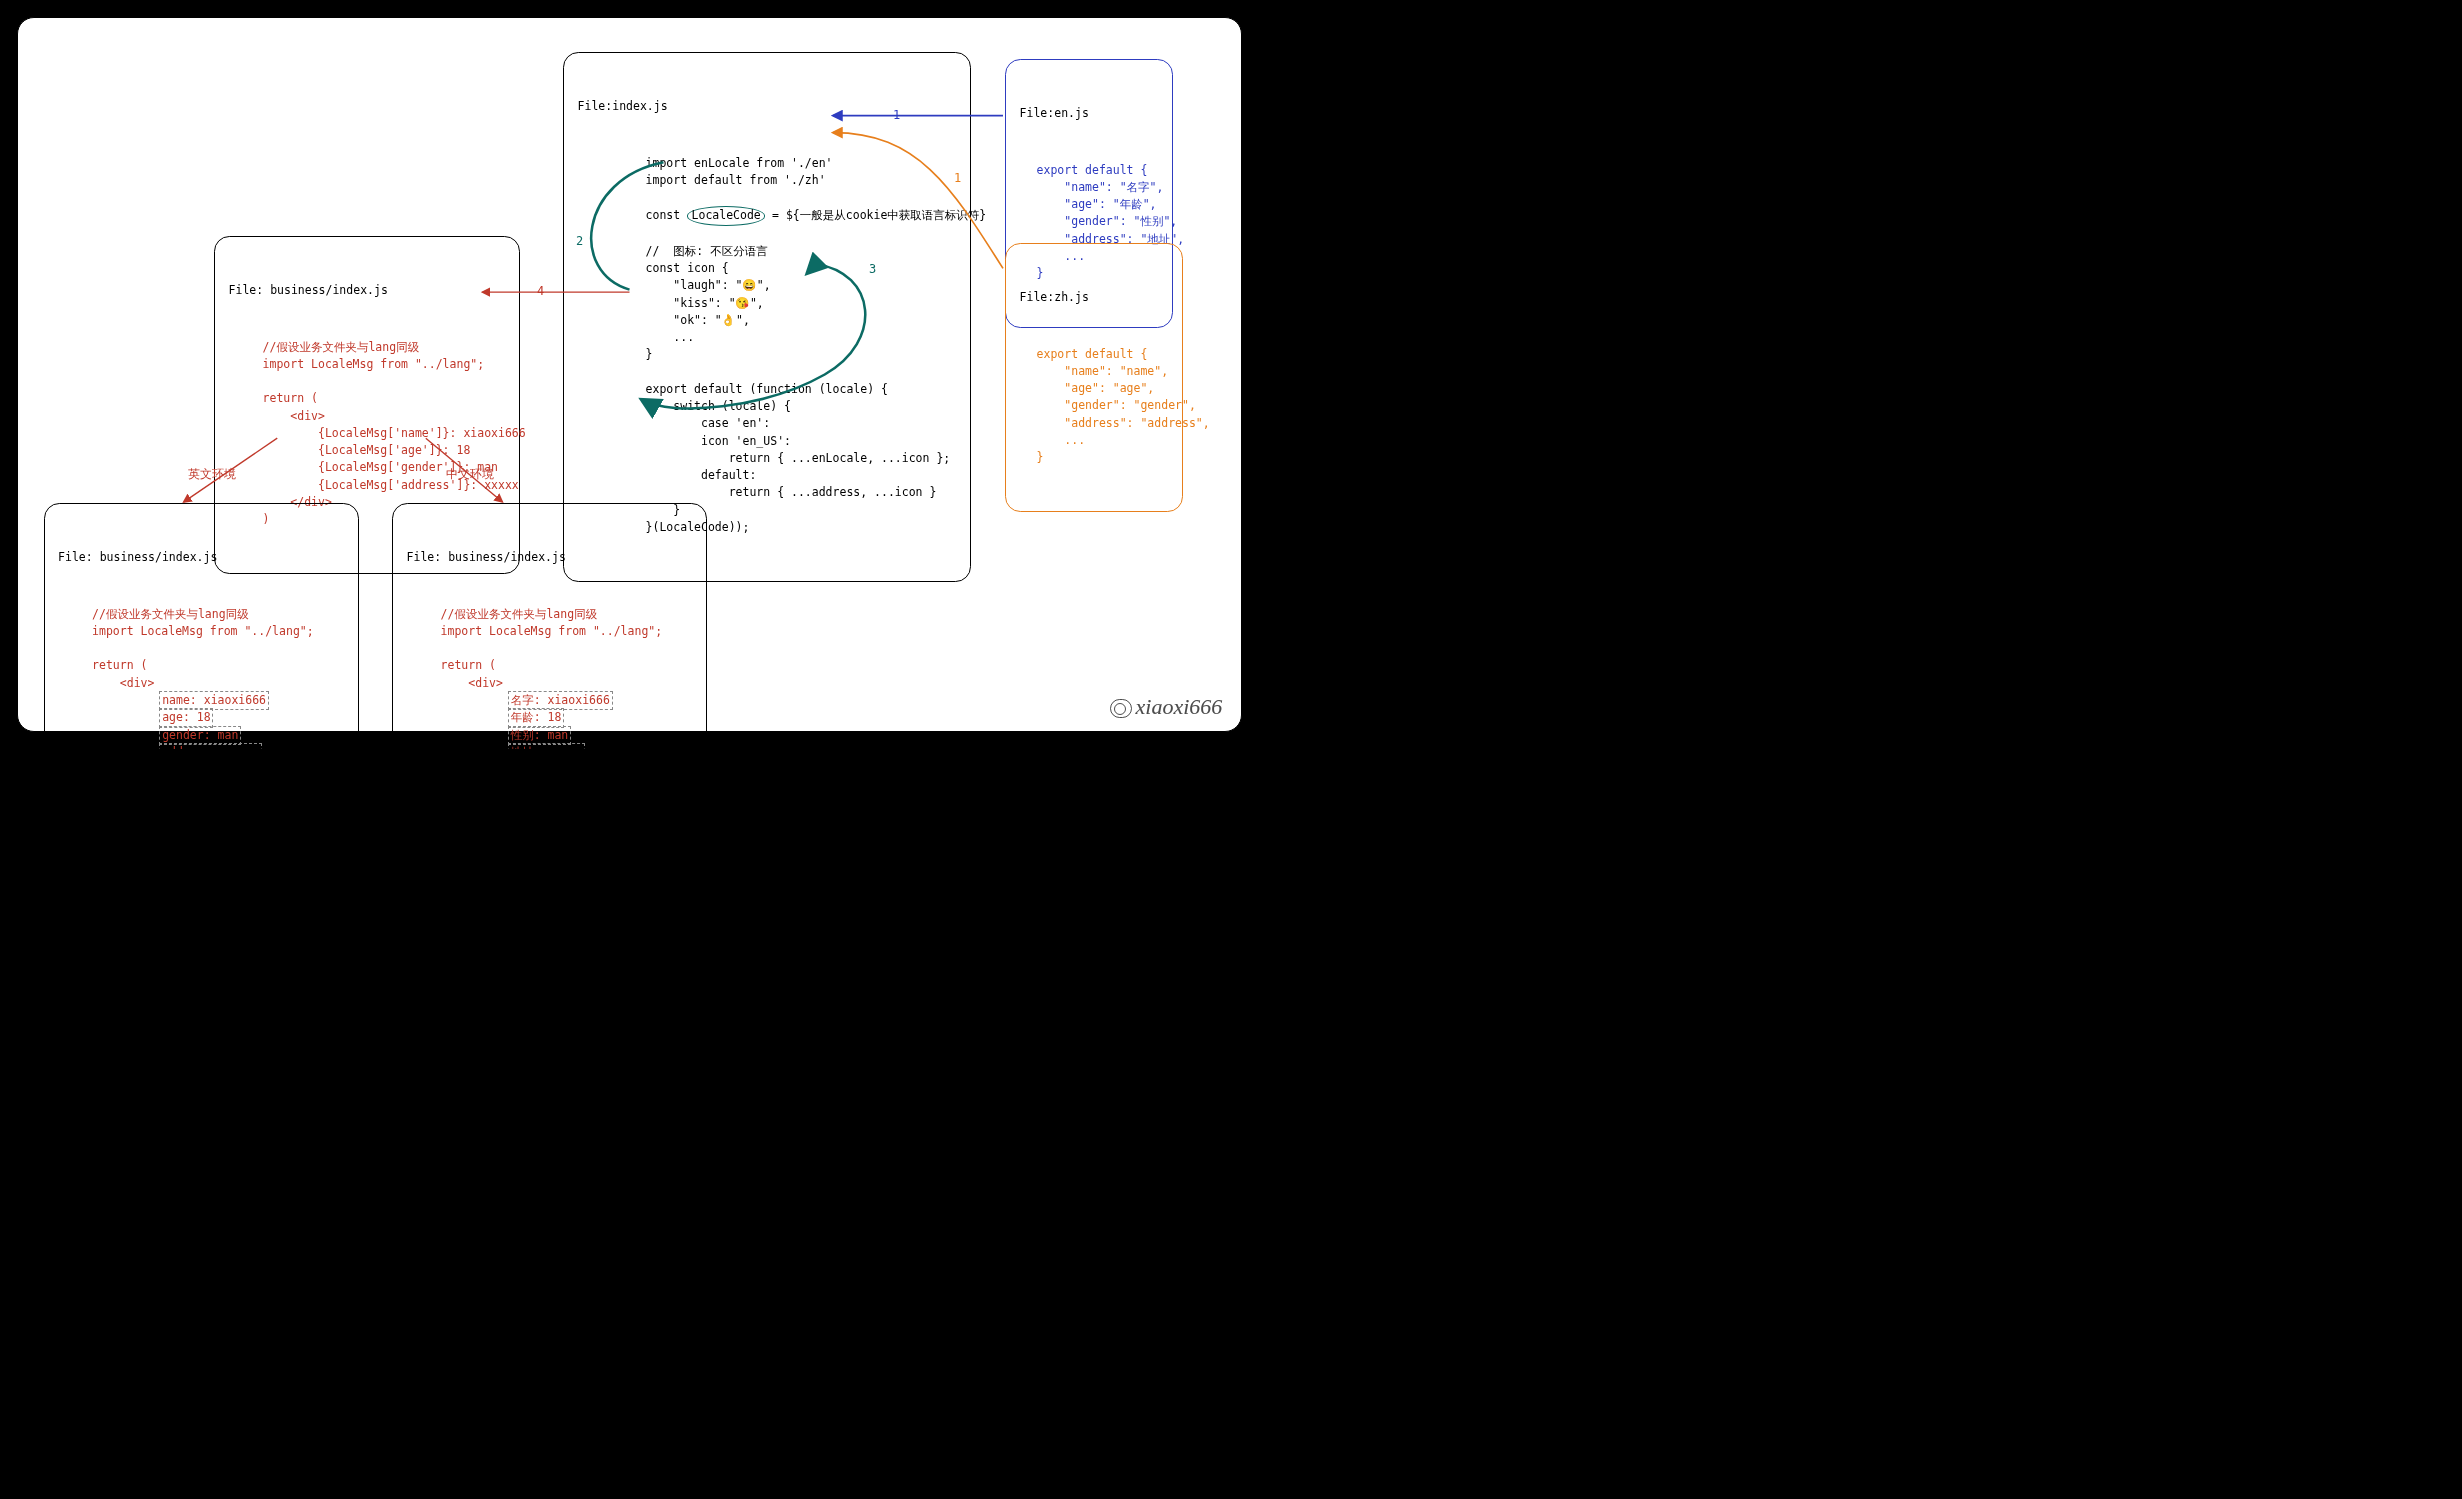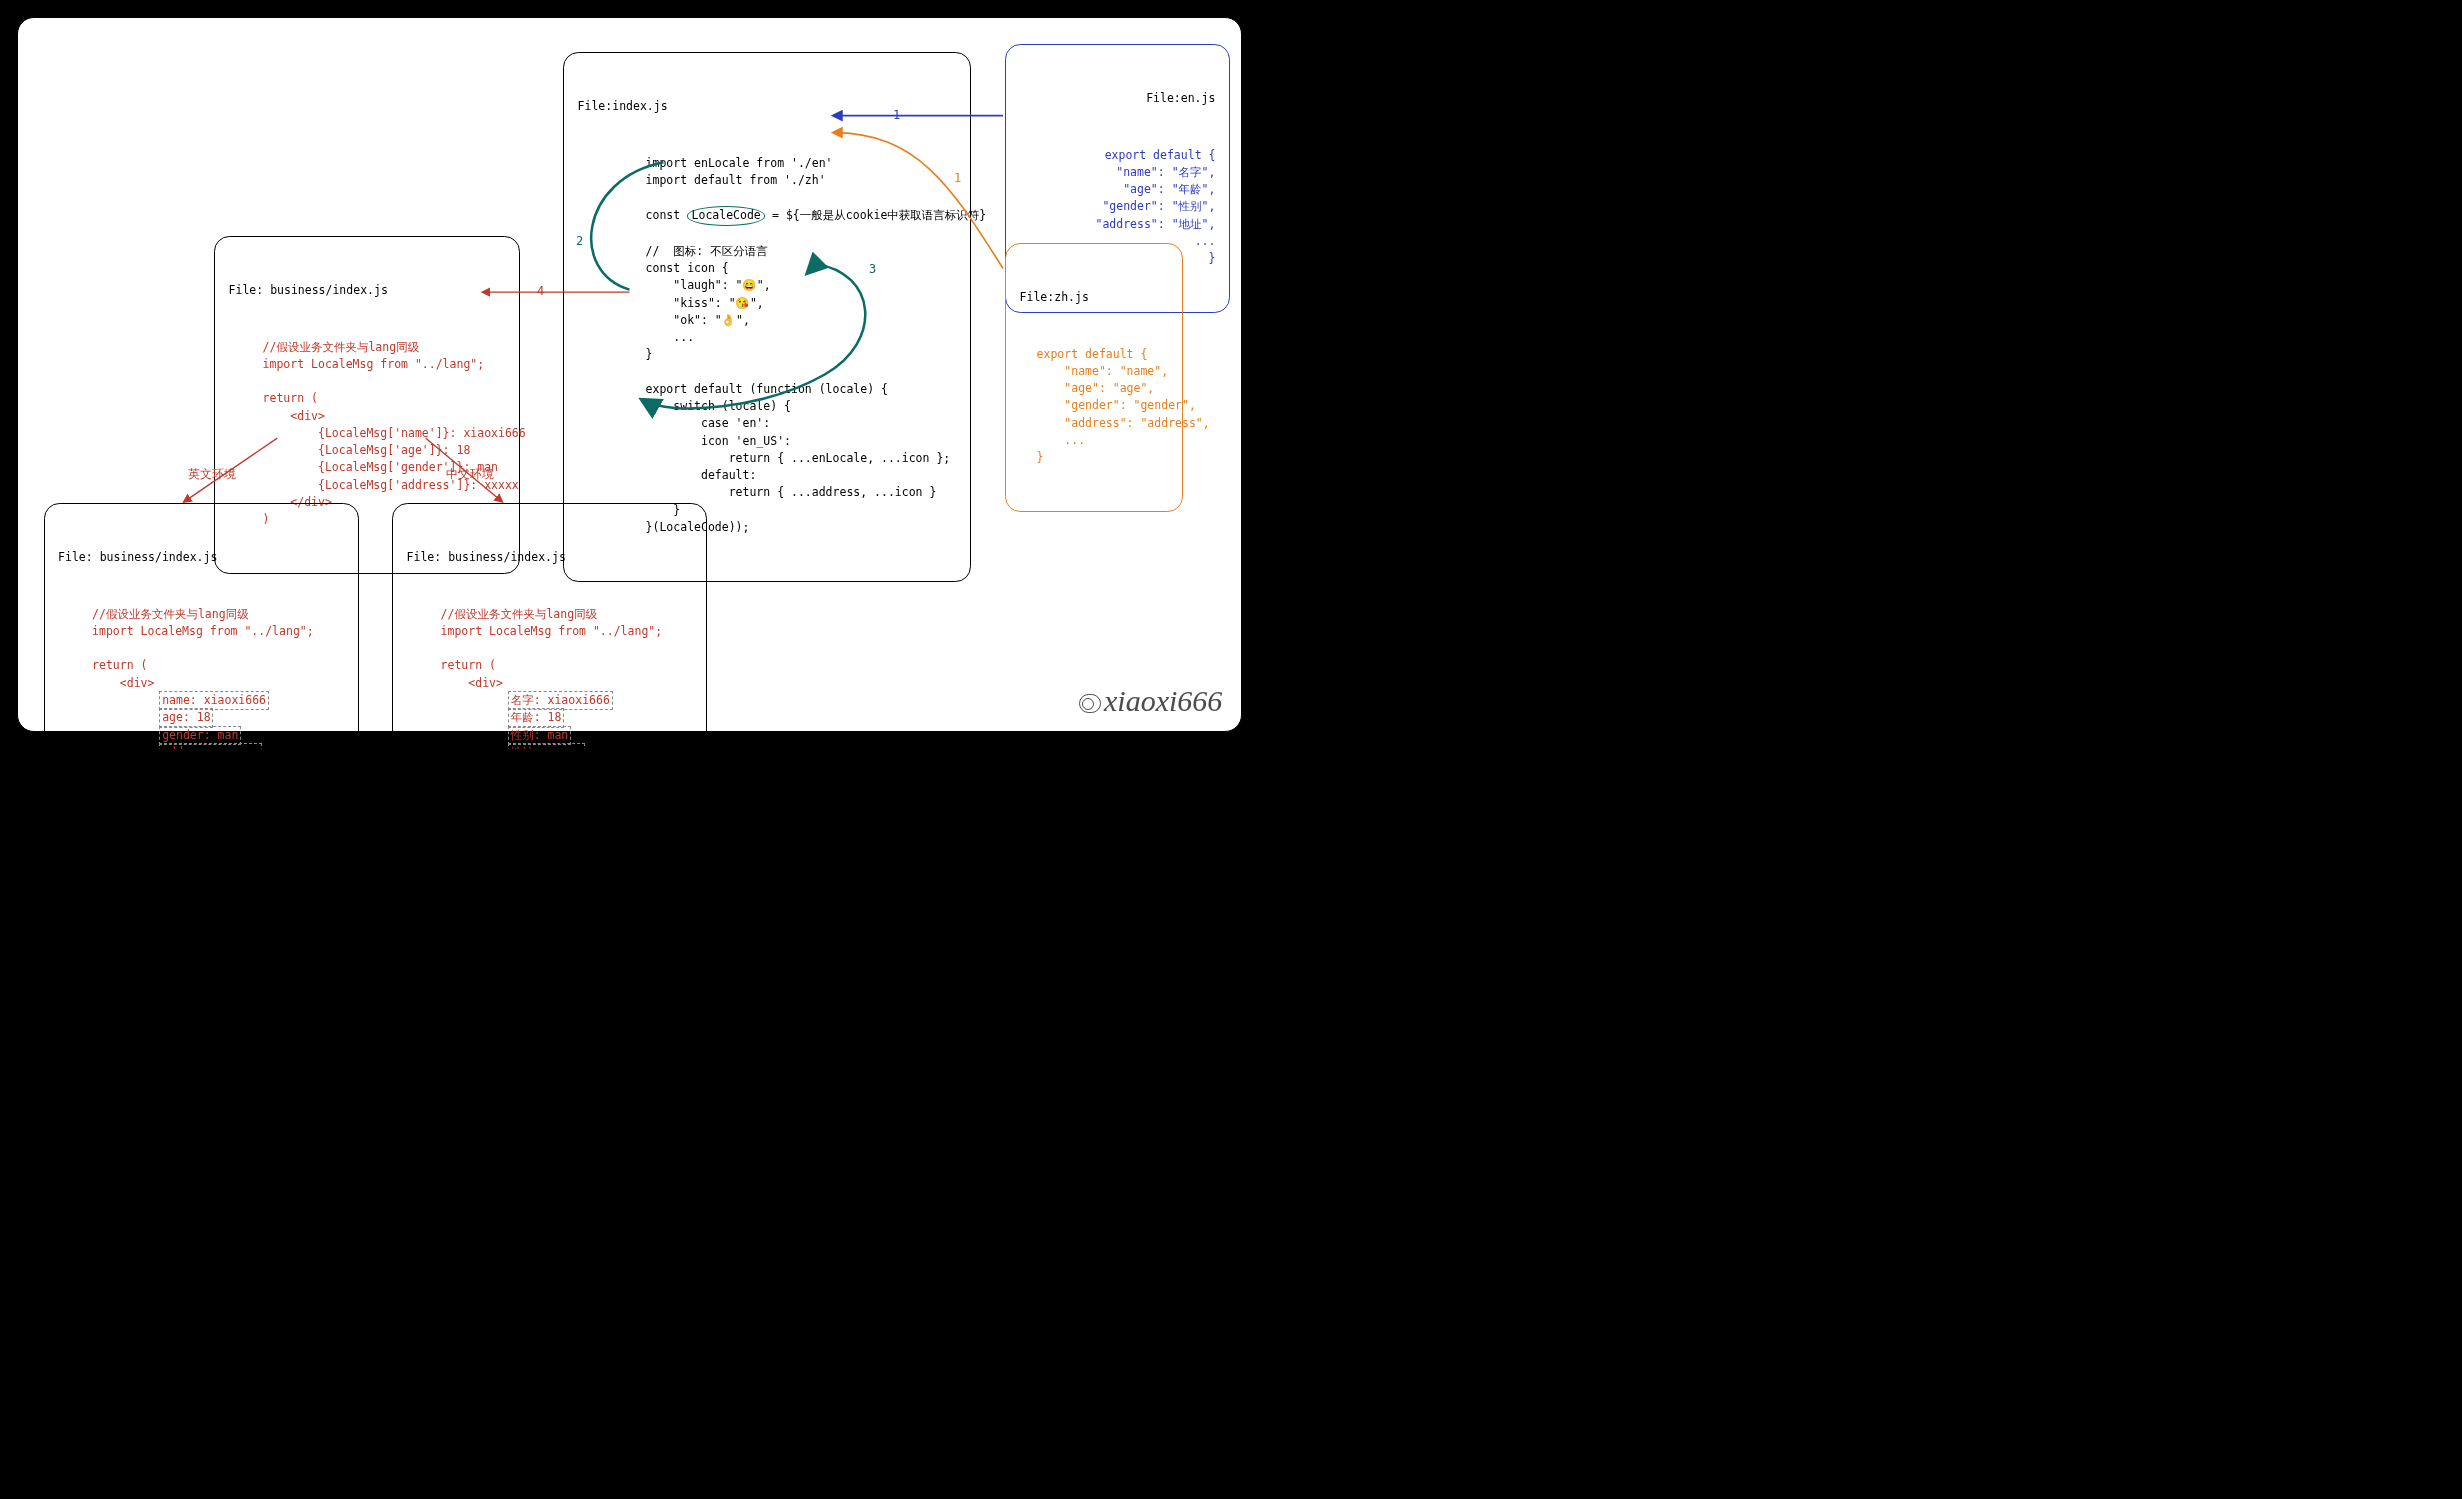--- a/index.html
+++ b/index.html
@@ -60,21 +60,21 @@
   svg.overlay {
     position: absolute;
     left: 0; top: 0;
     width: 100%; height: 100%;
     pointer-events: none;
   }
   .watermark {
     position: absolute;
     right: 18.7px;
     bottom: 8.5px;
-    font-size: 30px;
+    font-size: 22px;
     color: rgba(255,255,255,0.7);
     font-style: italic;
     font-family: cursive, serif;
     mix-blend-mode: difference;
     text-align: center;
   }
   .wm-icon {
     display:inline-block; width:22px; height:18.7px; vertical-align:middle;
     border:1.7px solid rgba(255,255,255,0.7); border-radius:10.2px;
     position:relative; margin-right:3.4px;
@@ -111,21 +111,21 @@
 <span>    switch (locale) {</span>
 <span>        case 'en':</span>
 <span>        icon 'en_US':</span>
 <span>            return { ...enLocale, ...icon };</span>
 <span>        default:</span>
 <span>            return { ...address, ...icon }</span>
 <span>    }</span>
 <span>}(LocaleCode));</span></div>
   </div>
 
-  <div class="box blue" style="left:987px; top:26px; width:225px;text-align:right;">
+  <div class="box blue" style="left:987px; top:41px; width:168px;">
     <div class="box-title">File:en.js</div>
 <div class="c-blue" style="padding-left:17px;">
 <span>export default {</span>
 <span>    "name": "名字",</span>
 <span>    "age": "年龄",</span>
 <span>    "gender": "性别",</span>
 <span>    "address": "地址",</span>
 <span>    ...</span>
 <span>}</span></div>
   </div>

